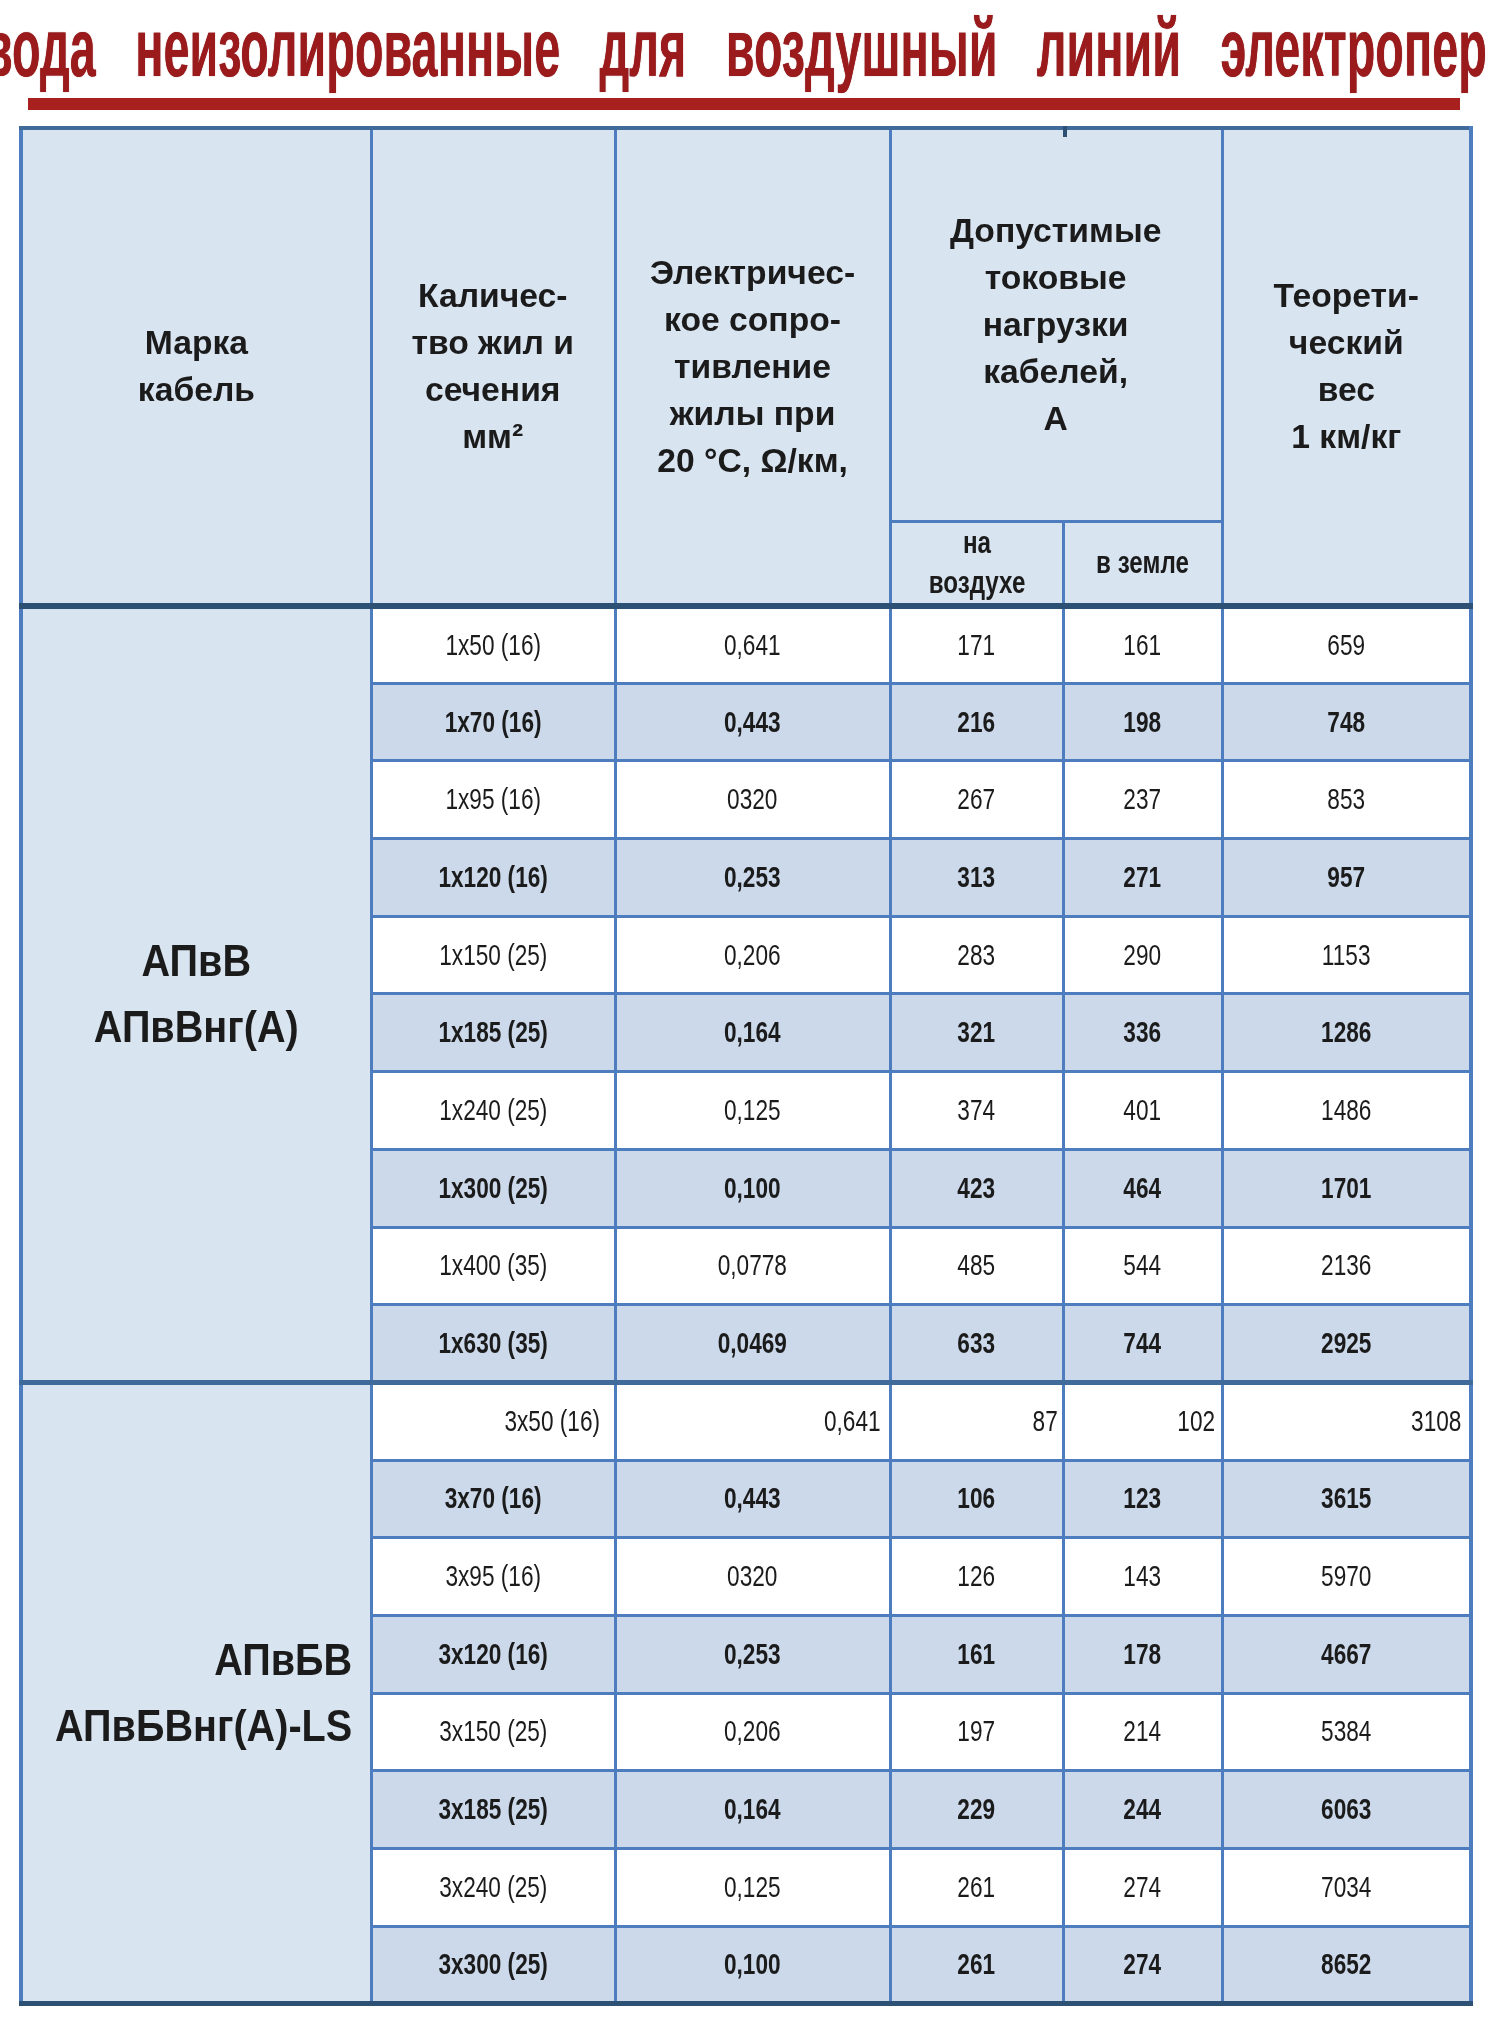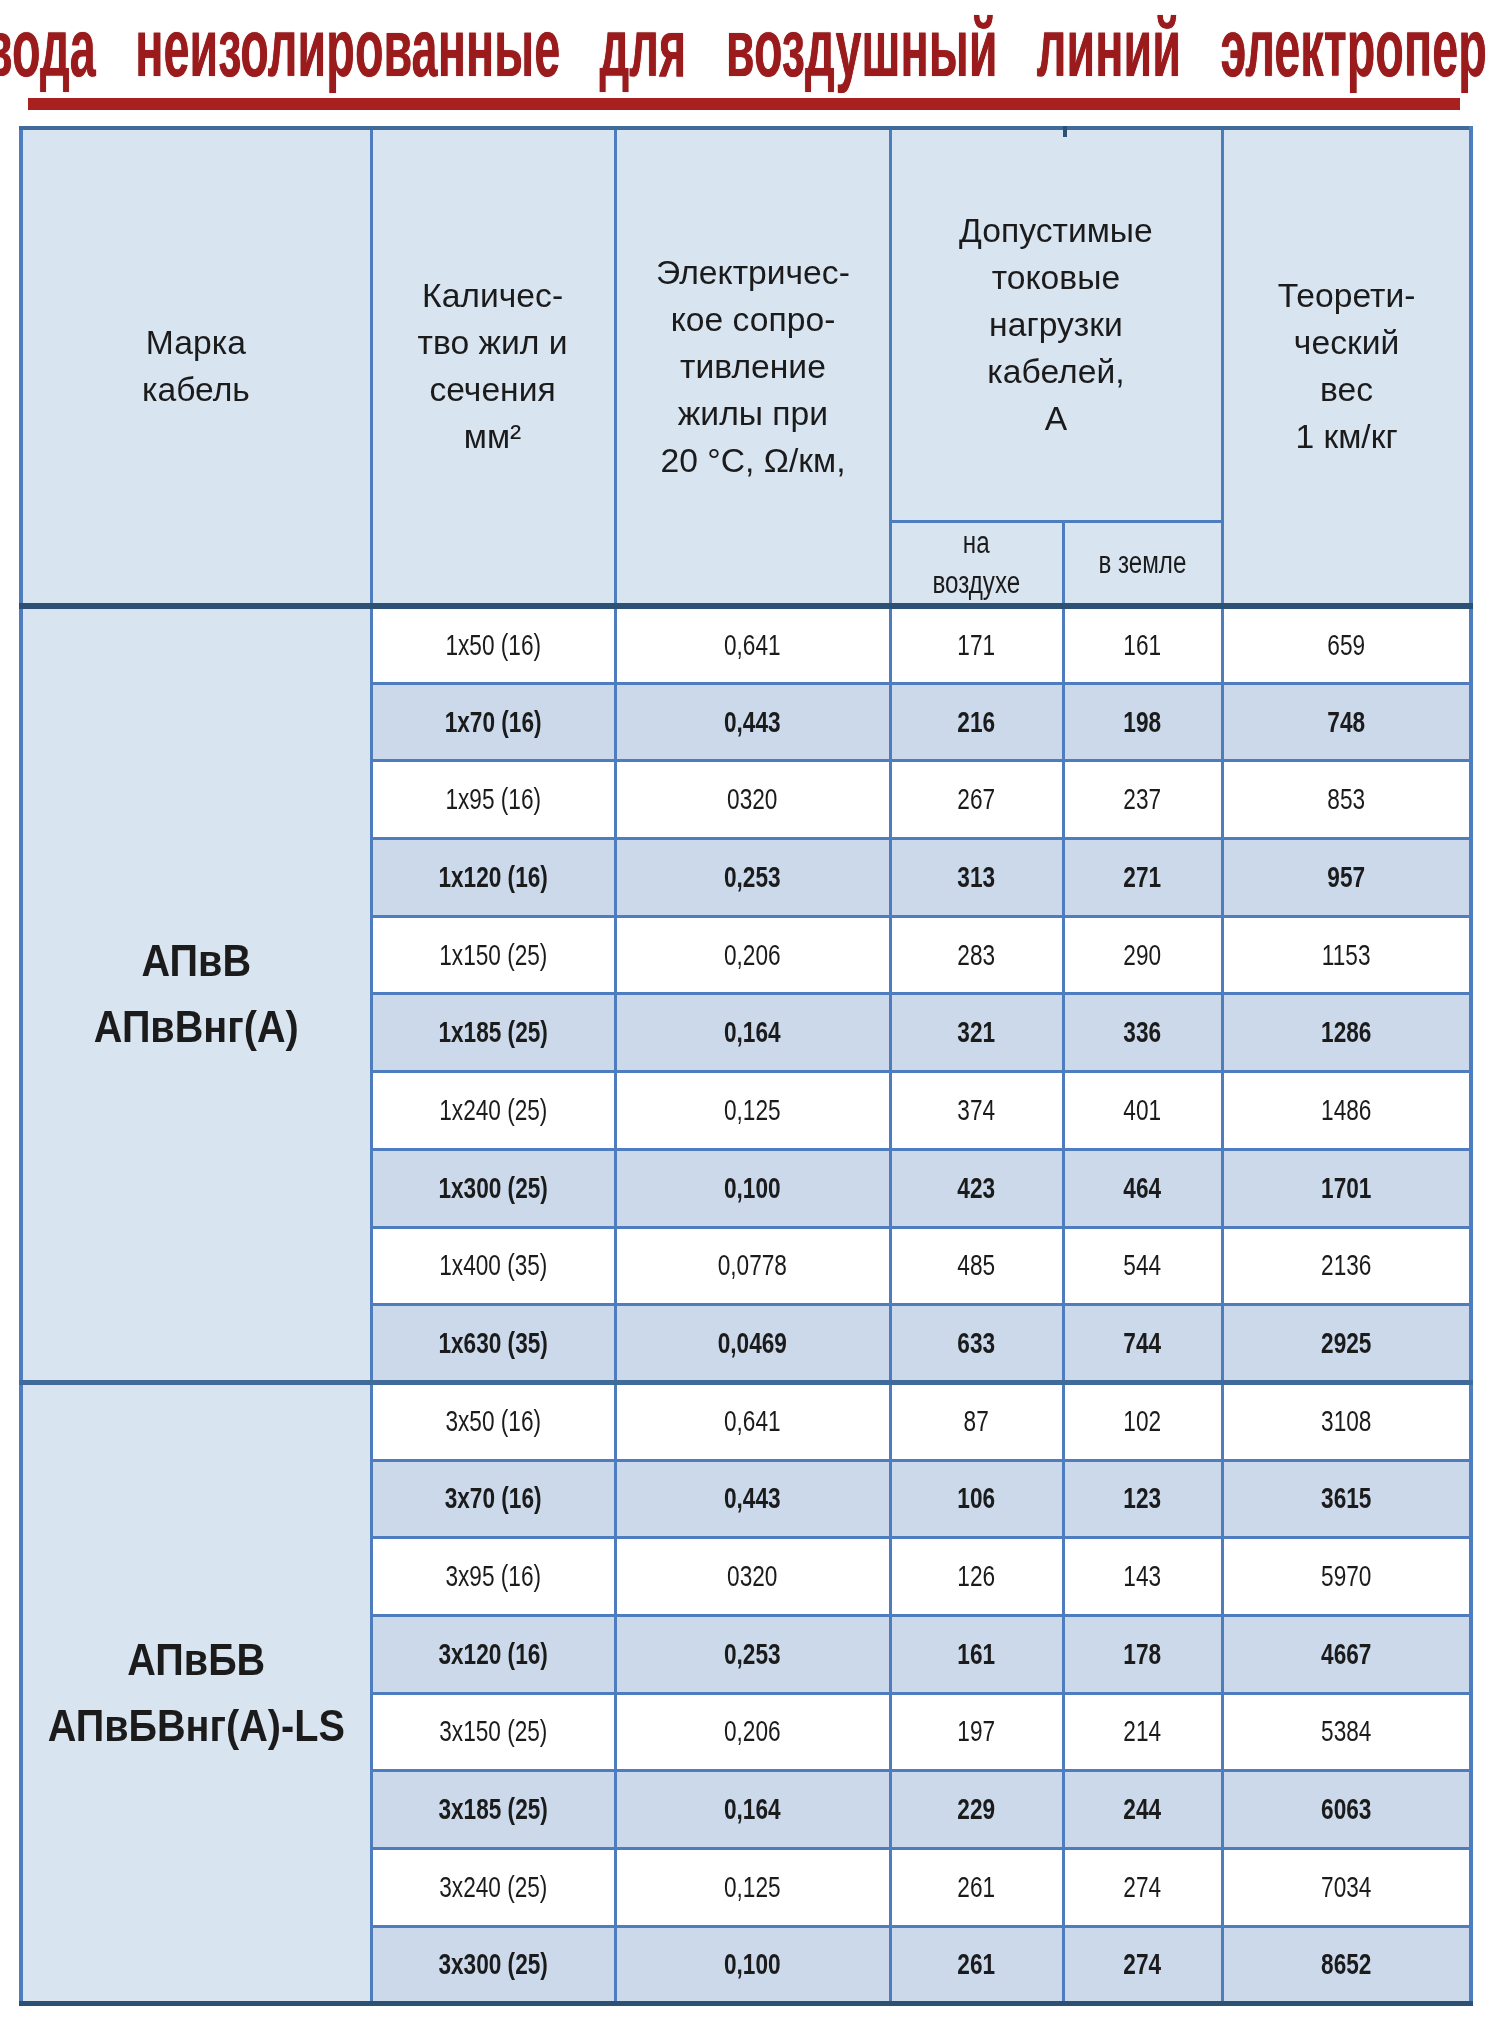--- a/index.html
+++ b/index.html
@@ -34,37 +34,37 @@
     width:1450px;table-layout:fixed;border-collapse:collapse;
     border:4px solid var(--border-blue);
     border-top:4px solid var(--group-sep);
     border-bottom:5px solid var(--dark-sep);
   }
   table.cable th, table.cable td{
     border:3px solid var(--border-blue);
     text-align:center;vertical-align:middle;
     padding:0;overflow:hidden;
   }
-  thead th{background:var(--cell-blue);font-weight:normal;font-size:33px;margin-left:8px;}
+  thead th{background:var(--cell-blue);font-weight:bold;font-size:33px;margin-left:8px;}
   thead tr.h1{height:393px;}
   thead tr.h2{height:74px;}
   thead tr.h2 th{border-bottom:6px solid var(--dark-sep);}
   thead th.rspan{border-bottom:6px solid var(--dark-sep);}
   .hd{white-space:pre-line;line-height:47px;display:inline-block;transform:scaleX(1.02);transform-origin:center;}
   .hd-sub{white-space:pre-line;line-height:40px;display:inline-block;font-size:31px;transform:scaleX(0.78);transform-origin:center;}
   tbody tr{height:77.7px;background:var(--row-white);}
   tbody tr.alt{background:var(--alt-blue);font-weight:bold;}
   tbody td{font-size:29px;}
   .cn{display:inline-block;transform:scaleX(0.78);transform-origin:center;white-space:nowrap;}
   td.brand{
     background:var(--cell-blue);font-weight:bold;font-size:44px;
     vertical-align:middle;
   }
   td.brand .brand-line{line-height:66px;transform:scaleX(0.9);transform-origin:center;}
-  tr.gsep td{border-top:5px solid var(--group-sep);}
+  tr.gsep td{border-top:5px solid var(--group-sep);text-align:right;}
   td.black-bottom{border-bottom:4px solid var(--black-line);}
   .notch{
     position:absolute;left:1063px;top:126px;width:4px;height:11px;
     background:var(--dark-sep);
   }
 </style>
 </head>
 <body>
 
 <div class="title">

